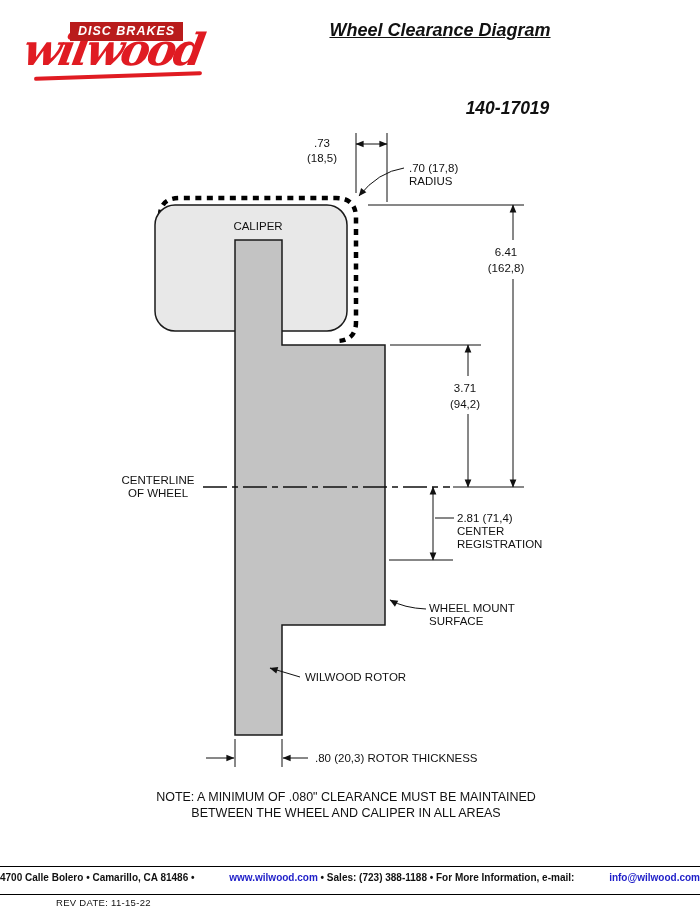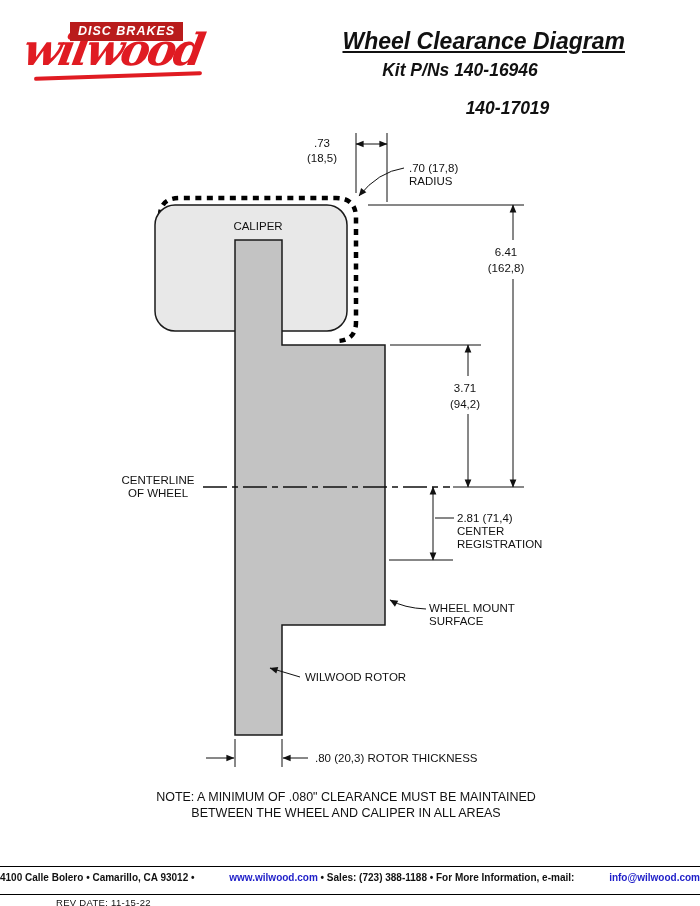--- a/index.html
+++ b/index.html
@@ -8,21 +8,21 @@
   .abs{position:absolute;}
 
   
   .brand-script{left:24px;top:28px;font-family:"DejaVu Serif",serif;font-style:italic;
                 font-weight:bold;font-size:44px;color:#e01b22;transform:skewX(-10deg);
                 letter-spacing:-3px;line-height:1;}
   .brand-swoosh{left:34px;top:74px;width:168px;height:4px;background:#e01b22;
                 border-radius:3px;transform:rotate(-2deg);}
   .brand-tagline{left:70px;top:22px;background:#b91c1c;color:#fff;font-weight:bold;
                  font-size:12.5px;letter-spacing:1px;padding:2px 8px 3px;font-style:italic;}
-  .page-title{left:255px;top:28px;width:370px;text-align:right;font-size:23px;
+  .page-title{left:255px;top:20px;width:370px;text-align:center;font-size:18px;
               font-weight:bold;font-style:italic;text-decoration:underline;}
   .kit1{left:310px;top:60px;width:300px;text-align:center;font-size:17.5px;
         font-weight:bold;font-style:italic;}
   .kit2{left:400px;top:98px;width:215px;text-align:center;font-size:17.5px;
         font-weight:bold;font-style:italic;}
 
   
   svg text{font-family:"Liberation Sans",sans-serif;font-size:11.5px;fill:#111;}
   svg text.note{font-size:12.5px;}
   svg line, svg path.leader{stroke:#111;stroke-width:1;fill:none;}
@@ -120,26 +120,25 @@
     </g>
 
     <text class="note" x="346" y="801" text-anchor="middle">NOTE: A MINIMUM OF .080" CLEARANCE MUST BE MAINTAINED</text>
     <text class="note" x="346" y="817" text-anchor="middle">BETWEEN THE WHEEL AND CALIPER IN ALL AREAS</text>
   </svg>
 
   <div class="abs brand-script">wilwood</div>
   <div class="abs brand-swoosh"></div>
   <div class="abs brand-tagline">DISC BRAKES</div>
   <div class="abs page-title">Wheel Clearance Diagram</div>
-  <div class="abs kit1">Kit P/Ns 140-16946</div>
   <div class="abs kit2">140-17019</div>
 
   <div class="abs footer-line" style="top:866px"></div>
   <div class="abs footer-address">
-    <span>4100 Calle Bolero • Camarillo, CA 93012 •</span>
+    <span>4700 Calle Bolero • Camarillo, CA 81486 •</span>
     <a>www.wilwood.com</a>
     <span>• Sales: (723) 388-1188 • For More Information, e-mail:</span>
     <a>info@wilwood.com</a>
   </div>
   <div class="abs footer-line" style="top:894px"></div>
   <div class="abs rev">
     <span>REV DATE:</span>
     <span>11-15-22</span>
   </div>
 

